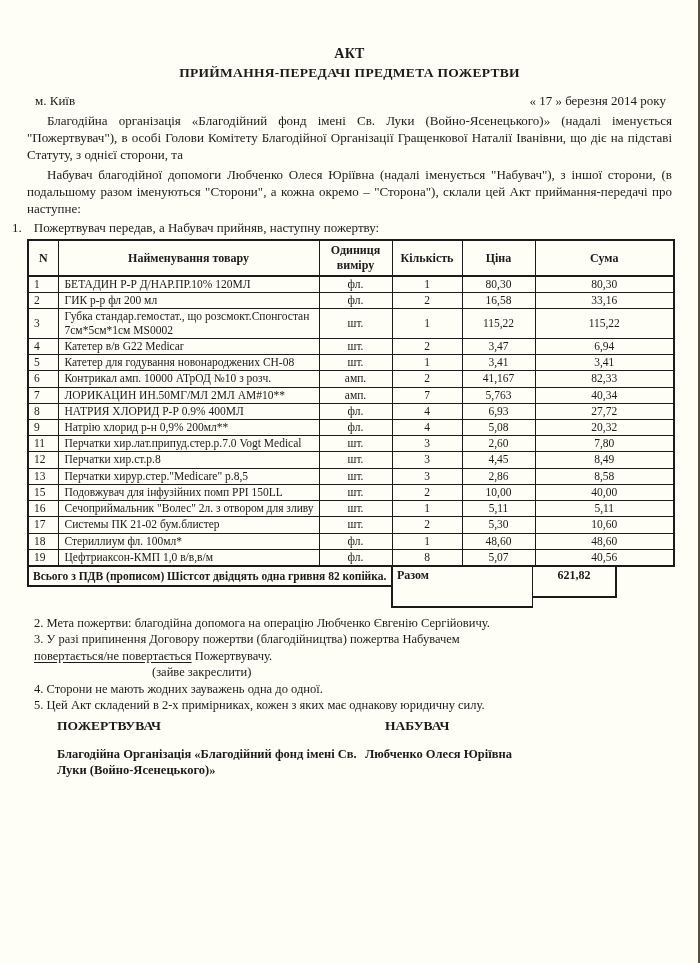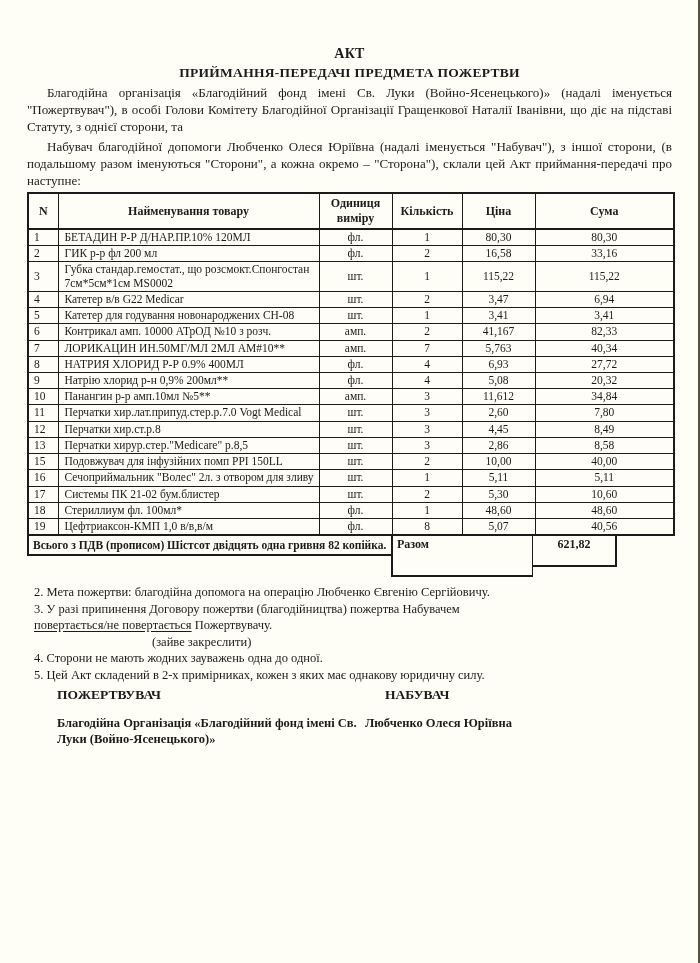--- a/index.html
+++ b/index.html
@@ -89,24 +89,31 @@
 </style>
 </head>
 <body>
 
 <div class="page">
   <div class="scan-edge"></div>
 
   <div class="title">АКТ</div>
   <div class="title2">ПРИЙМАННЯ-ПЕРЕДАЧІ ПРЕДМЕТА ПОЖЕРТВИ</div>
 
+  <div class="city-date">
+    <span>м. Київ</span>
+    <span class="date">« 17 » березня 2014 року</span>
+  </div>
 
   <div class="para">Благодійна організація «Благодійний фонд імені Св. Луки (Войно-Ясенецького)» (надалі іменується "Пожертвувач"), в особі Голови Комітету Благодійної Організації Гращенкової Наталії Іванівни, що діє на підставі Статуту, з однієї сторони, та</div>
   <div class="para">Набувач благодійної допомоги Любченко Олеся Юріївна (надалі іменується "Набувач"), з іншої сторони, (в подальшому разом іменуються "Сторони", а кожна окремо – "Сторона"), склали цей Акт приймання-передачі про наступне:</div>
 
+  <div class="clause1">
+    <span class="num">1.</span><span>Пожертвувач передав, а Набувач прийняв, наступну пожертву:</span>
+  </div>
 
   <div class="table-wrap">
     <table class="doc-table">
       <colgroup>
         <col style="width:30px">
           <col style="width:261px">
           <col style="width:73px">
         <col style="width:70px">
           <col style="width:73px">
           <col style="width:139px">
@@ -188,28 +195,20 @@
           </tr>
           <tr>
             <td class="c0">9</td>
             <td class="c1">Натрію хлорид р-н 0,9% 200мл**</td>
             <td class="c2">фл.</td>
             <td class="c3">4</td>
             <td class="c4">5,08</td>
             <td class="c5">20,32</td>
           </tr>
           <tr>
-            <td class="c0">10</td>
-            <td class="c1">Панангин р-р амп.10мл №5**</td>
-            <td class="c2">амп.</td>
-            <td class="c3">3</td>
-            <td class="c4">11,612</td>
-            <td class="c5">34,84</td>
-          </tr>
-          <tr>
             <td class="c0">11</td>
             <td class="c1">Перчатки хир.лат.припуд.стер.р.7.0 Vogt Medical</td>
             <td class="c2">шт.</td>
             <td class="c3">3</td>
             <td class="c4">2,60</td>
             <td class="c5">7,80</td>
           </tr>
           <tr>
             <td class="c0">12</td>
             <td class="c1">Перчатки хир.ст.р.8</td>

